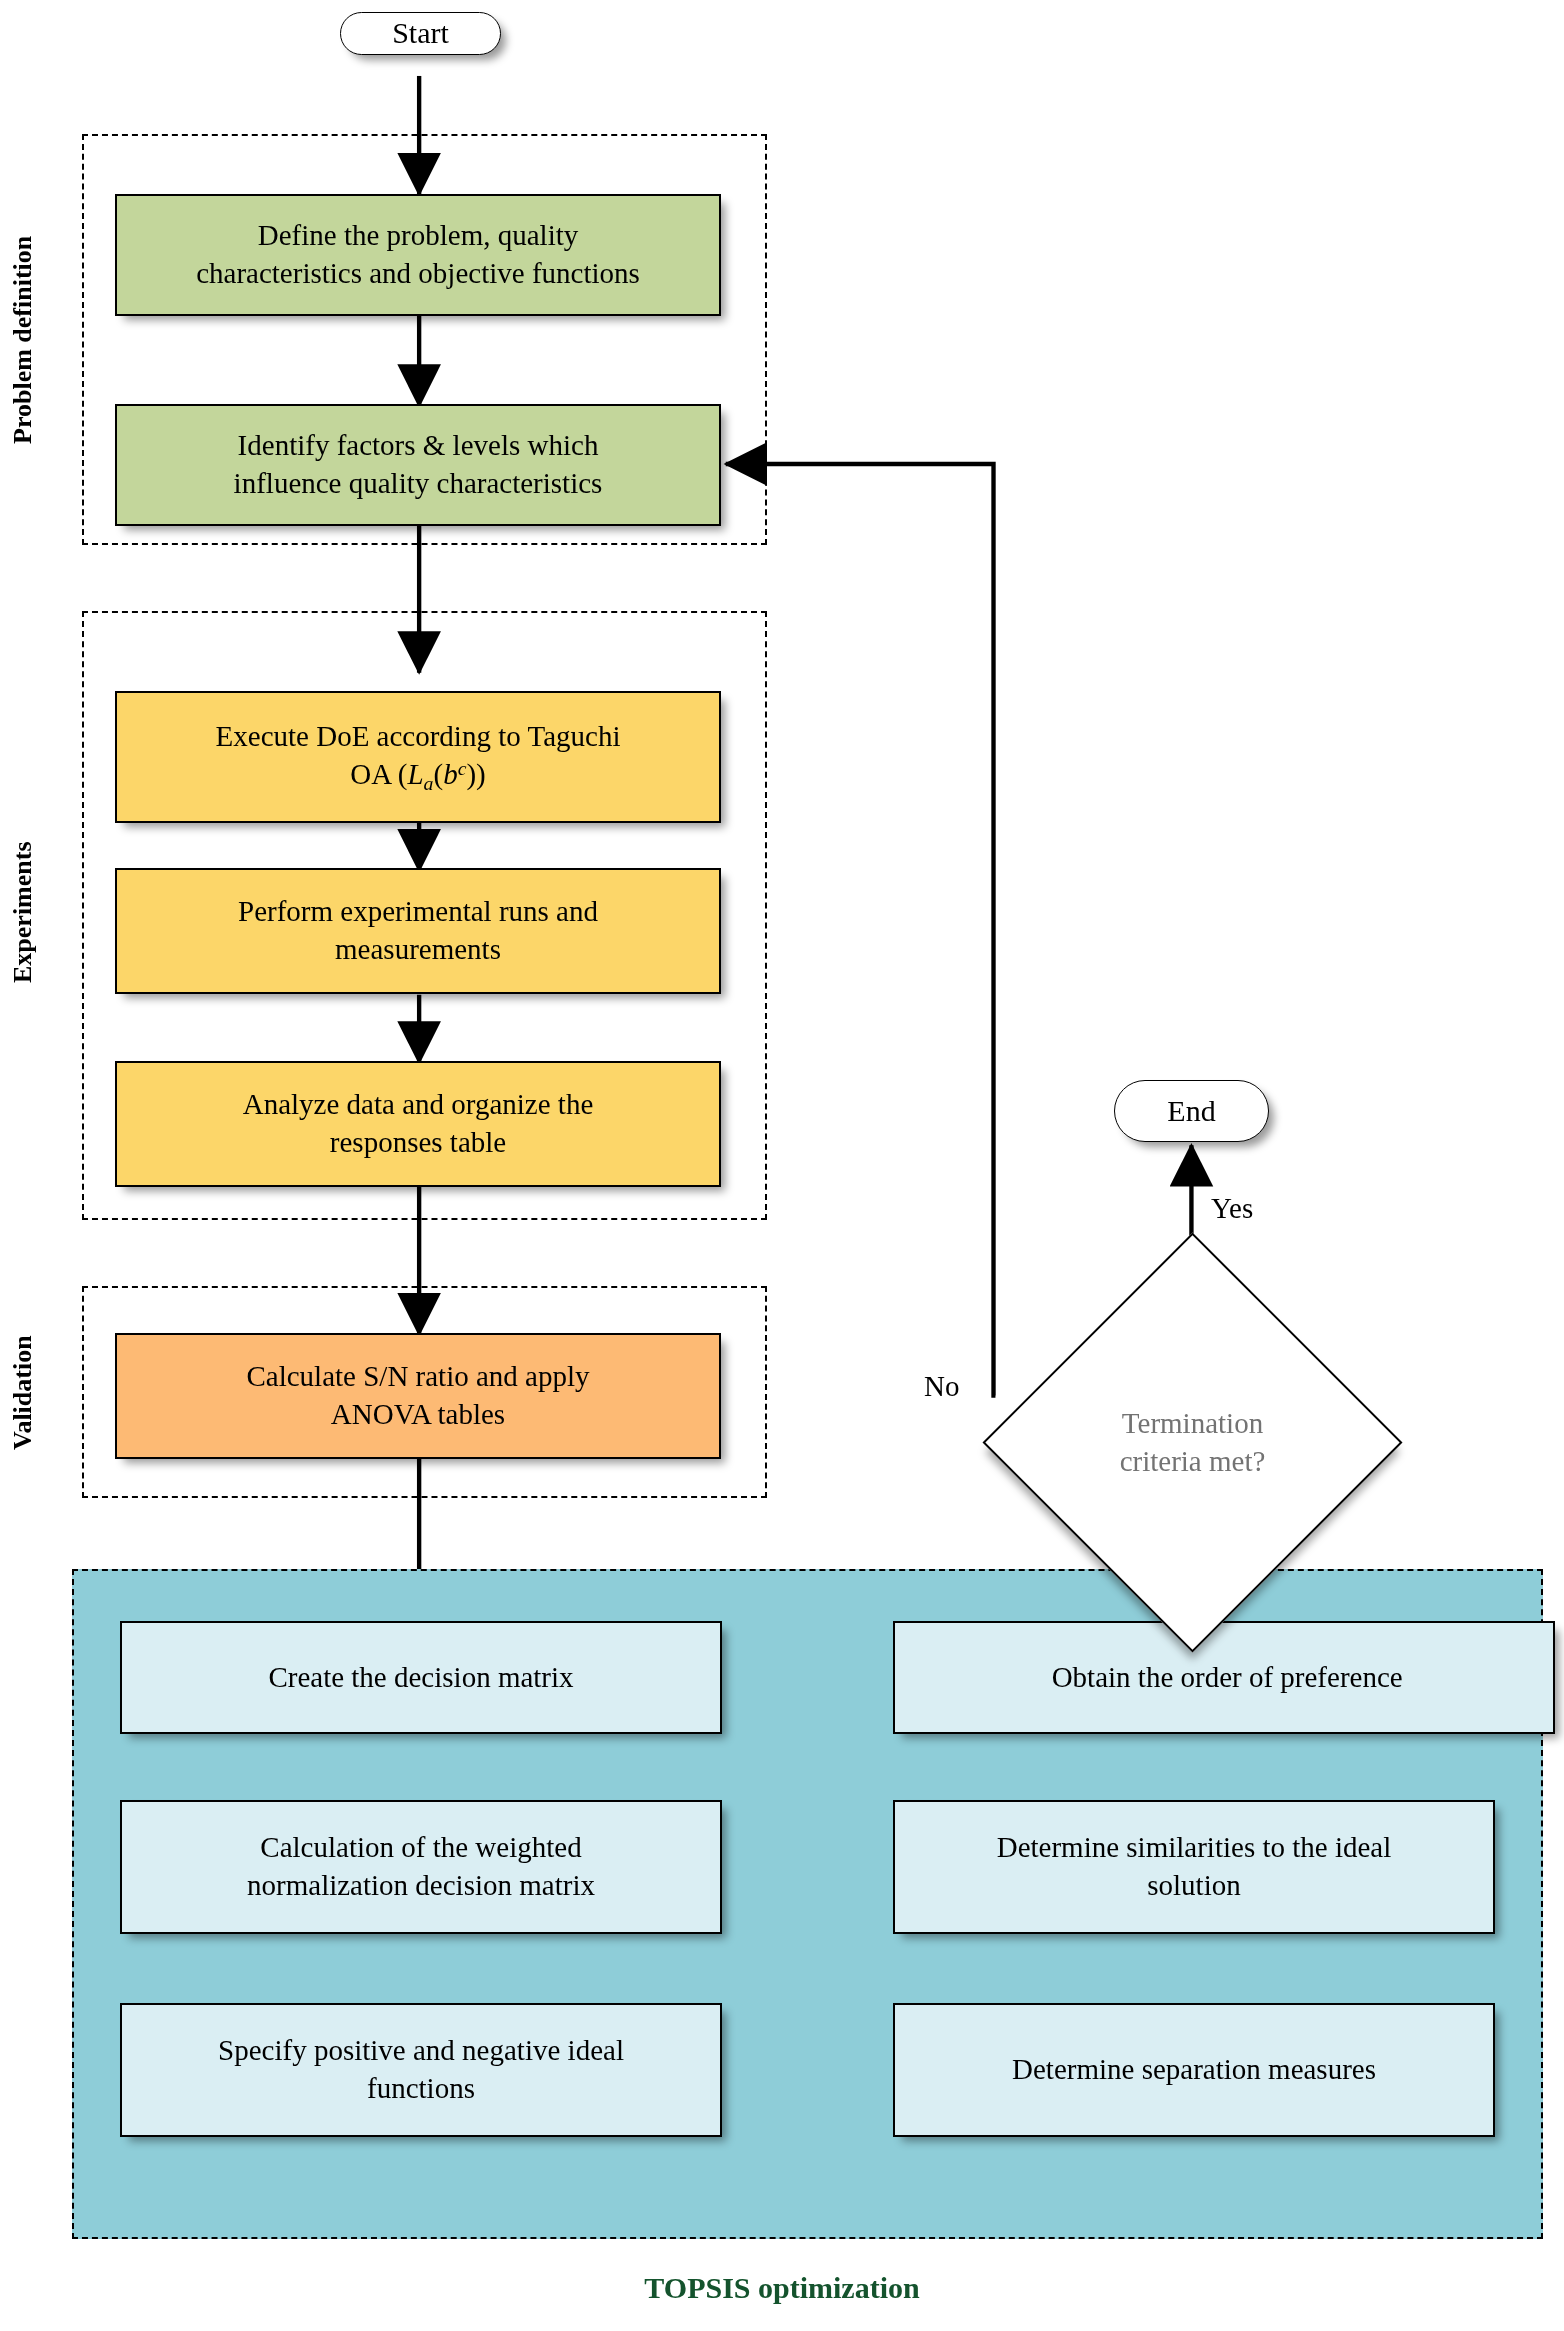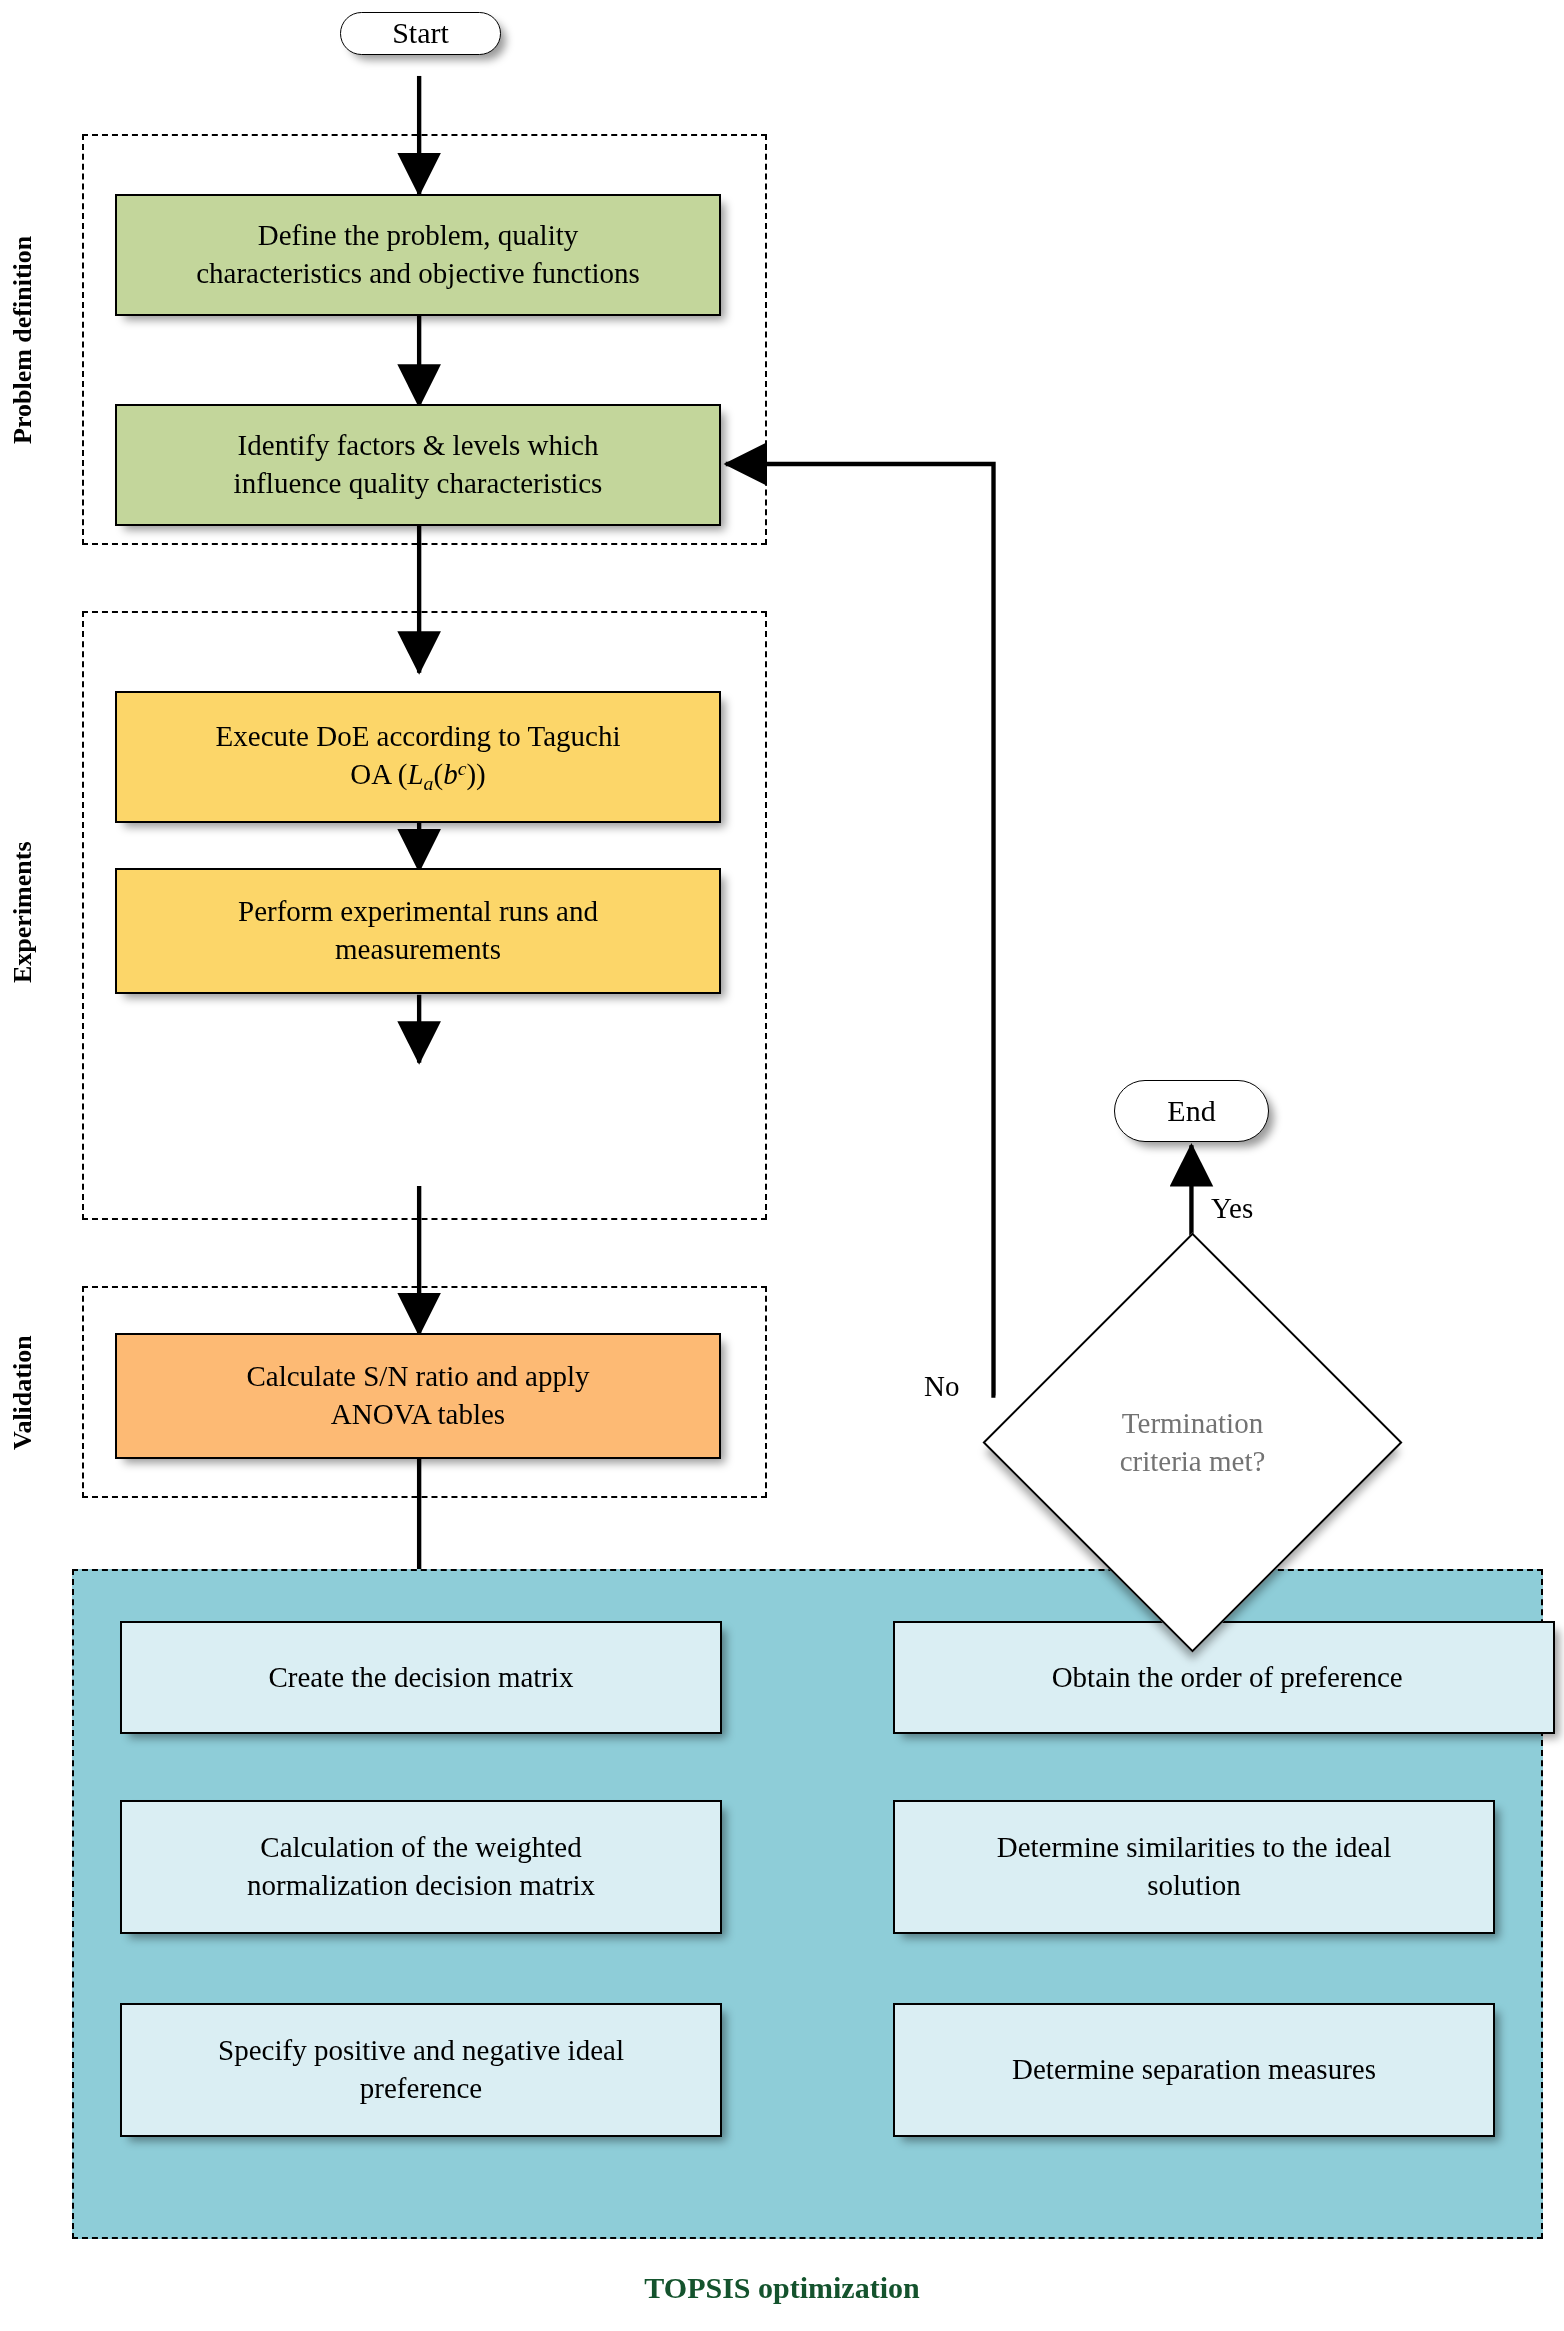--- a/index.html
+++ b/index.html
@@ -220,20 +220,26 @@
     </div>
   </div>
 
   <div class="node yellow" style="left:115px; top:868px; width:606px; height:126px;">
     <div>
       <div>Perform experimental runs and</div>
       <div>measurements</div>
     </div>
   </div>
 
+  <div class="node yellow" style="left:115px; top:1061px; width:606px; height:126px;">
+    <div>
+      <div>Analyze data and organize the</div>
+      <div>responses table</div>
+    </div>
+  </div>
 
   <div class="node red" style="left:115px; top:1333px; width:606px; height:126px;">
     <div>
       <div>Calculate S/N ratio and apply</div>
       <div>ANOVA tables</div>
     </div>
   </div>
 
   <div class="node blue" style="left:120px; top:1621px; width:602px; height:113px;">
     <div>
@@ -244,21 +250,21 @@
   <div class="node blue" style="left:120px; top:1800px; width:602px; height:134px;">
     <div>
       <div>Calculation of the weighted</div>
       <div>normalization decision matrix</div>
     </div>
   </div>
 
   <div class="node blue" style="left:120px; top:2003px; width:602px; height:134px;">
     <div>
       <div>Specify positive and negative ideal</div>
-      <div>preference</div>
+      <div>functions</div>
     </div>
   </div>
 
   <div class="node blue" style="left:893px; top:1621px; width:662px; height:113px;padding-left:16px;">
     <div>
       <div>Obtain the order of preference</div>
     </div>
   </div>
 
   <div class="node blue" style="left:893px; top:1800px; width:602px; height:134px;">

